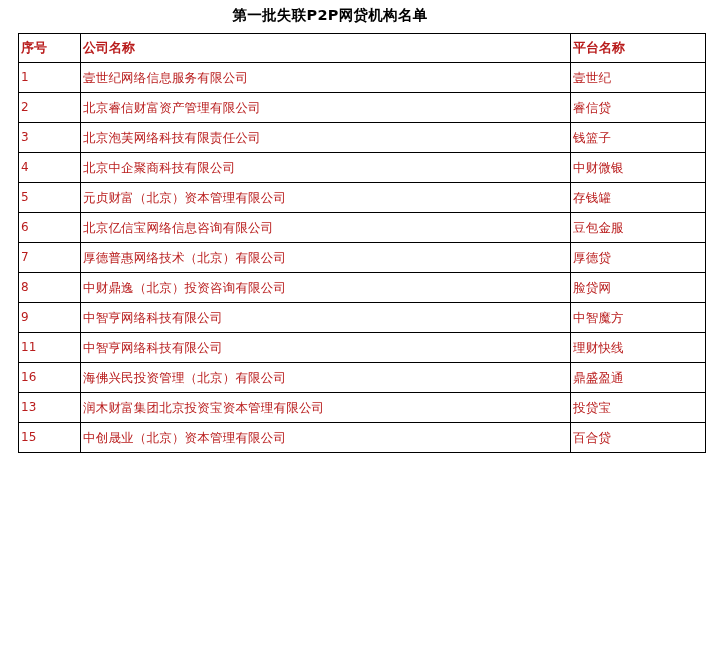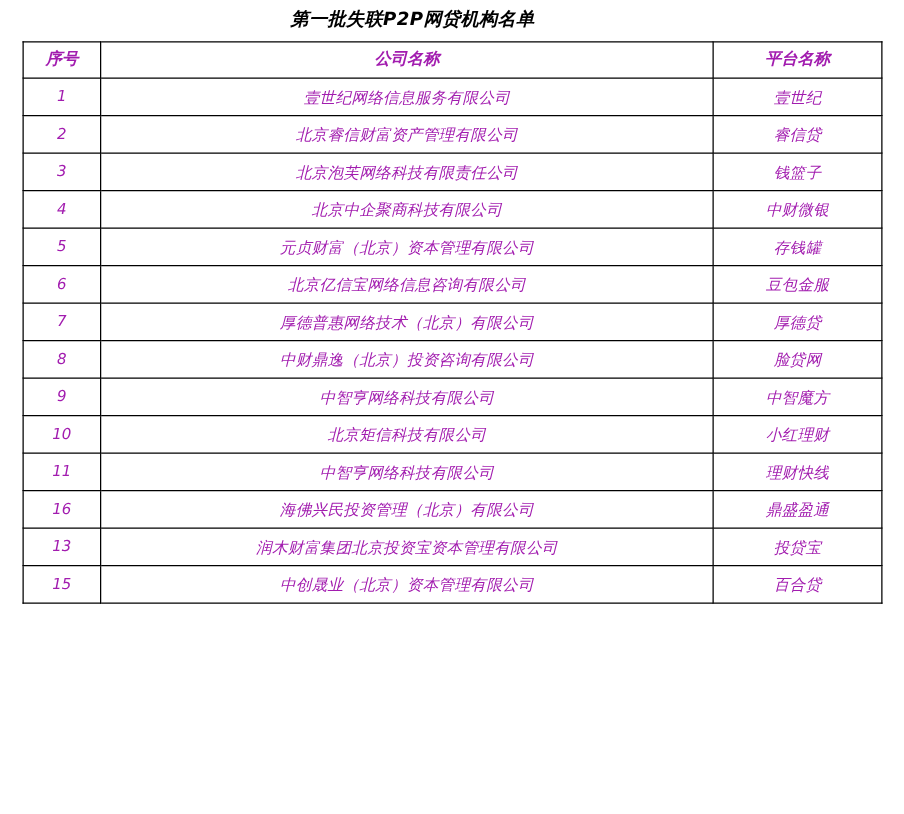--- a/index.html
+++ b/index.html
@@ -11,21 +11,20 @@
     height: 651px;
     background: #ffffff;
     font-family: "DejaVu Sans", "Liberation Sans", sans-serif;
     overflow: hidden;
   }
   .page {
     position: relative;
     width: 660px;
     height: 651px;
     box-sizing: border-box;
-    font-style: italic;
   }
   .title {
     text-align: center;
     font-size: 14.5px;
     font-weight: bold;
     color: #000000;
     padding-top: 6px;
     padding-bottom: 8px;
     letter-spacing: 0.3px;
   }
@@ -37,23 +36,23 @@
     width: 687px;
     table-layout: fixed;
     margin: 0 auto;
   }
   table.list col.c1 { width: 62px; }
   table.list col.c2 { width: 490px; }
   table.list col.c3 { width: 135px; }
   table.list th,
   table.list td {
     border: 1px solid #000000;
-    text-align: center;
+    text-align: left;
     vertical-align: middle;
-    color: #a21caf;
+    color: #b91c1c;
     font-size: 12.5px;
     height: 29px;
     padding: 0 2px;
     line-height: 1.25;
   }
   table.list th {
     font-weight: bold;
     font-size: 13px;
     height: 28px;
   }
@@ -128,25 +127,20 @@
           <td class="idx">8</td>
           <td class="name">中财鼎逸（北京）投资咨询有限公司</td>
           <td class="platform">脸贷网</td>
         </tr>
         <tr>
           <td class="idx">9</td>
           <td class="name">中智亨网络科技有限公司</td>
           <td class="platform">中智魔方</td>
         </tr>
         <tr>
-          <td class="idx">10</td>
-          <td class="name">北京矩信科技有限公司</td>
-          <td class="platform">小红理财</td>
-        </tr>
-        <tr>
           <td class="idx">11</td>
           <td class="name">中智亨网络科技有限公司</td>
           <td class="platform">理财快线</td>
         </tr>
         <tr>
           <td class="idx">16</td>
           <td class="name">海佛兴民投资管理（北京）有限公司</td>
           <td class="platform">鼎盛盈通</td>
         </tr>
         <tr>

